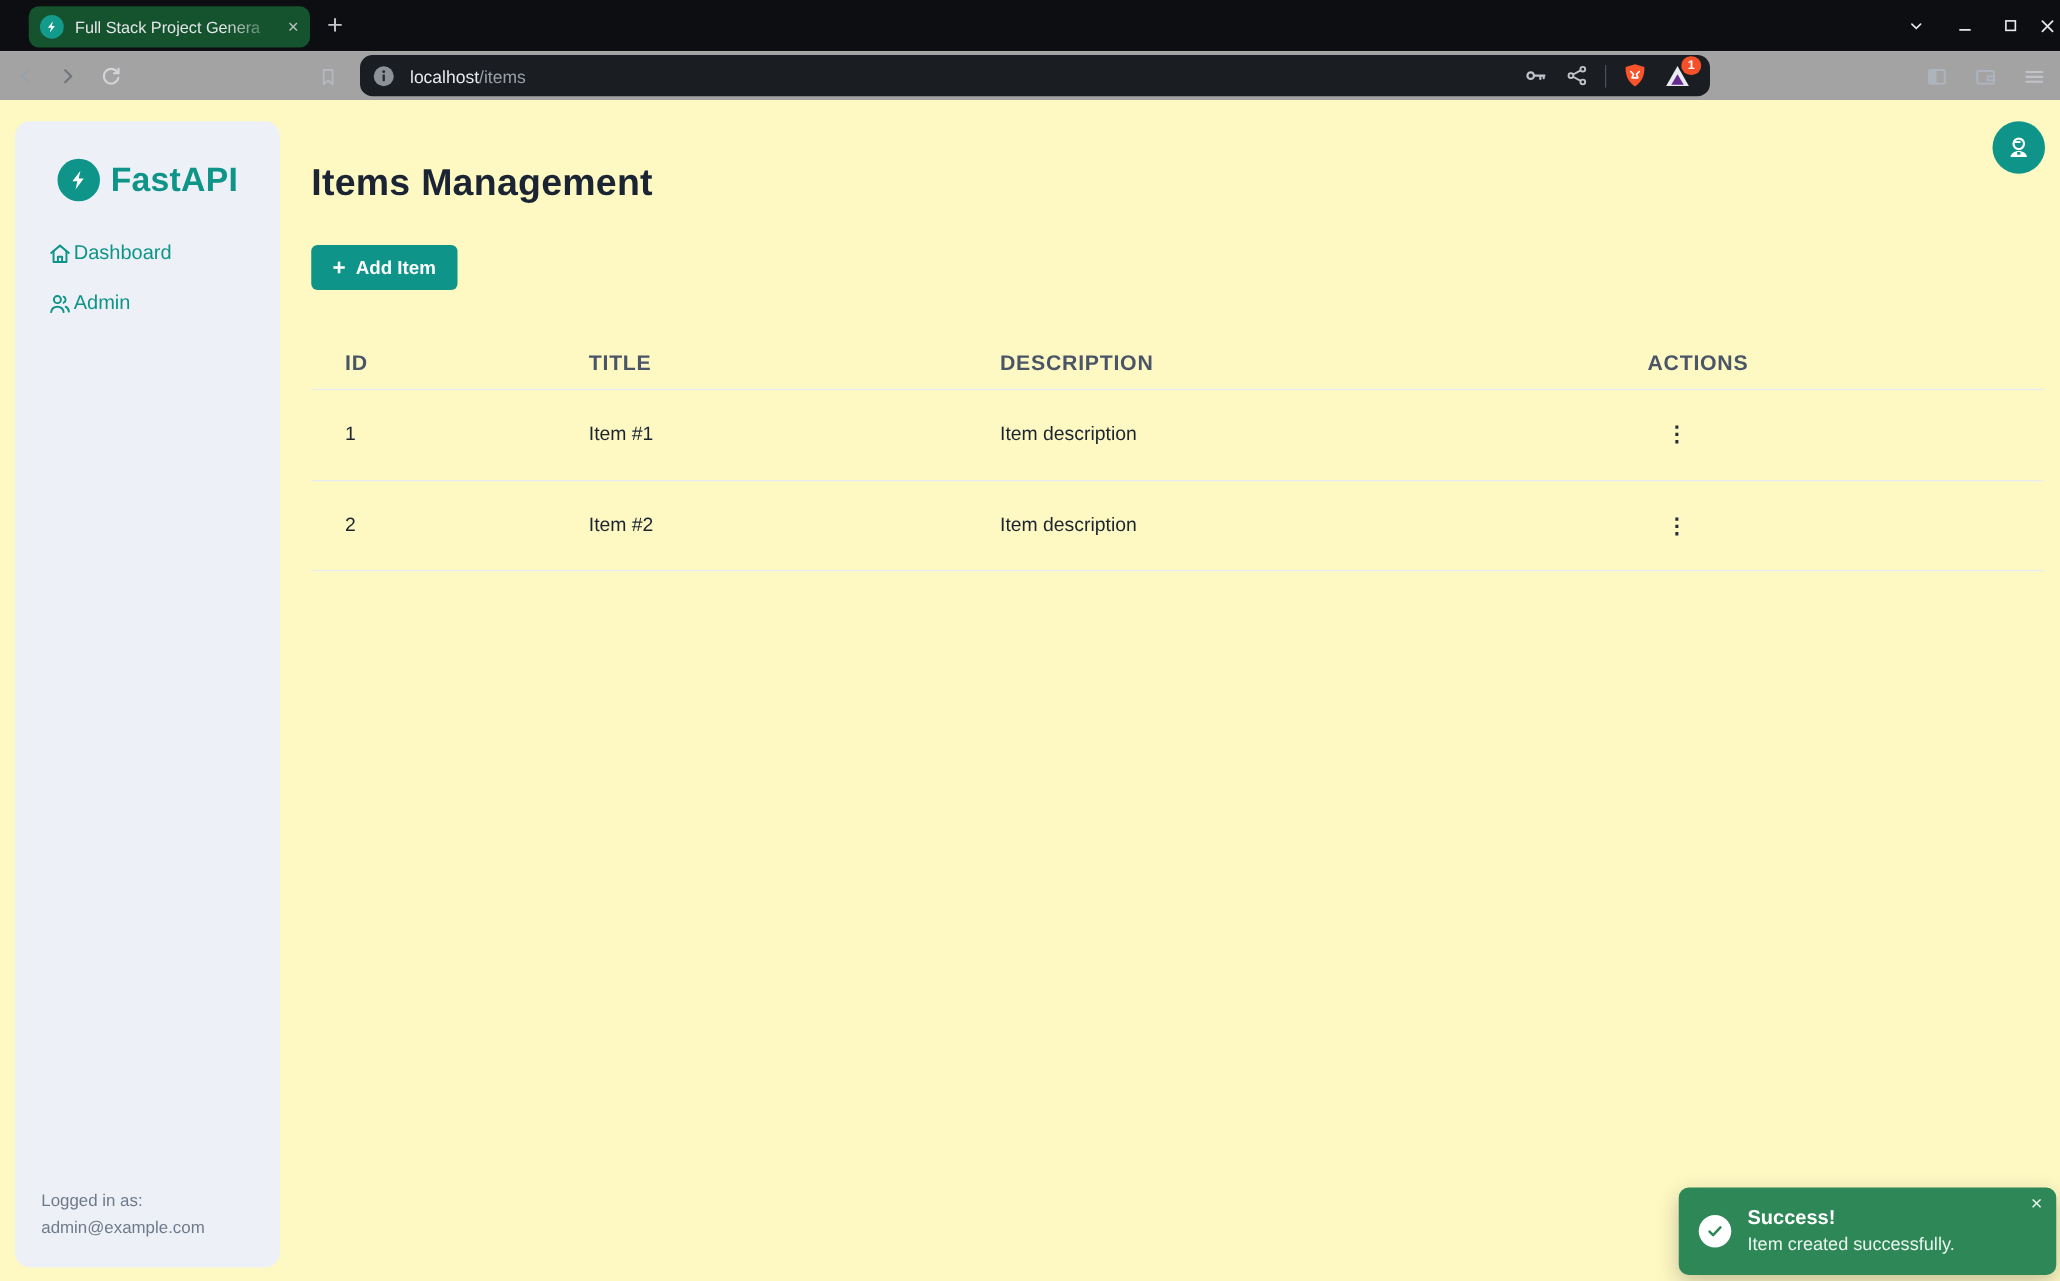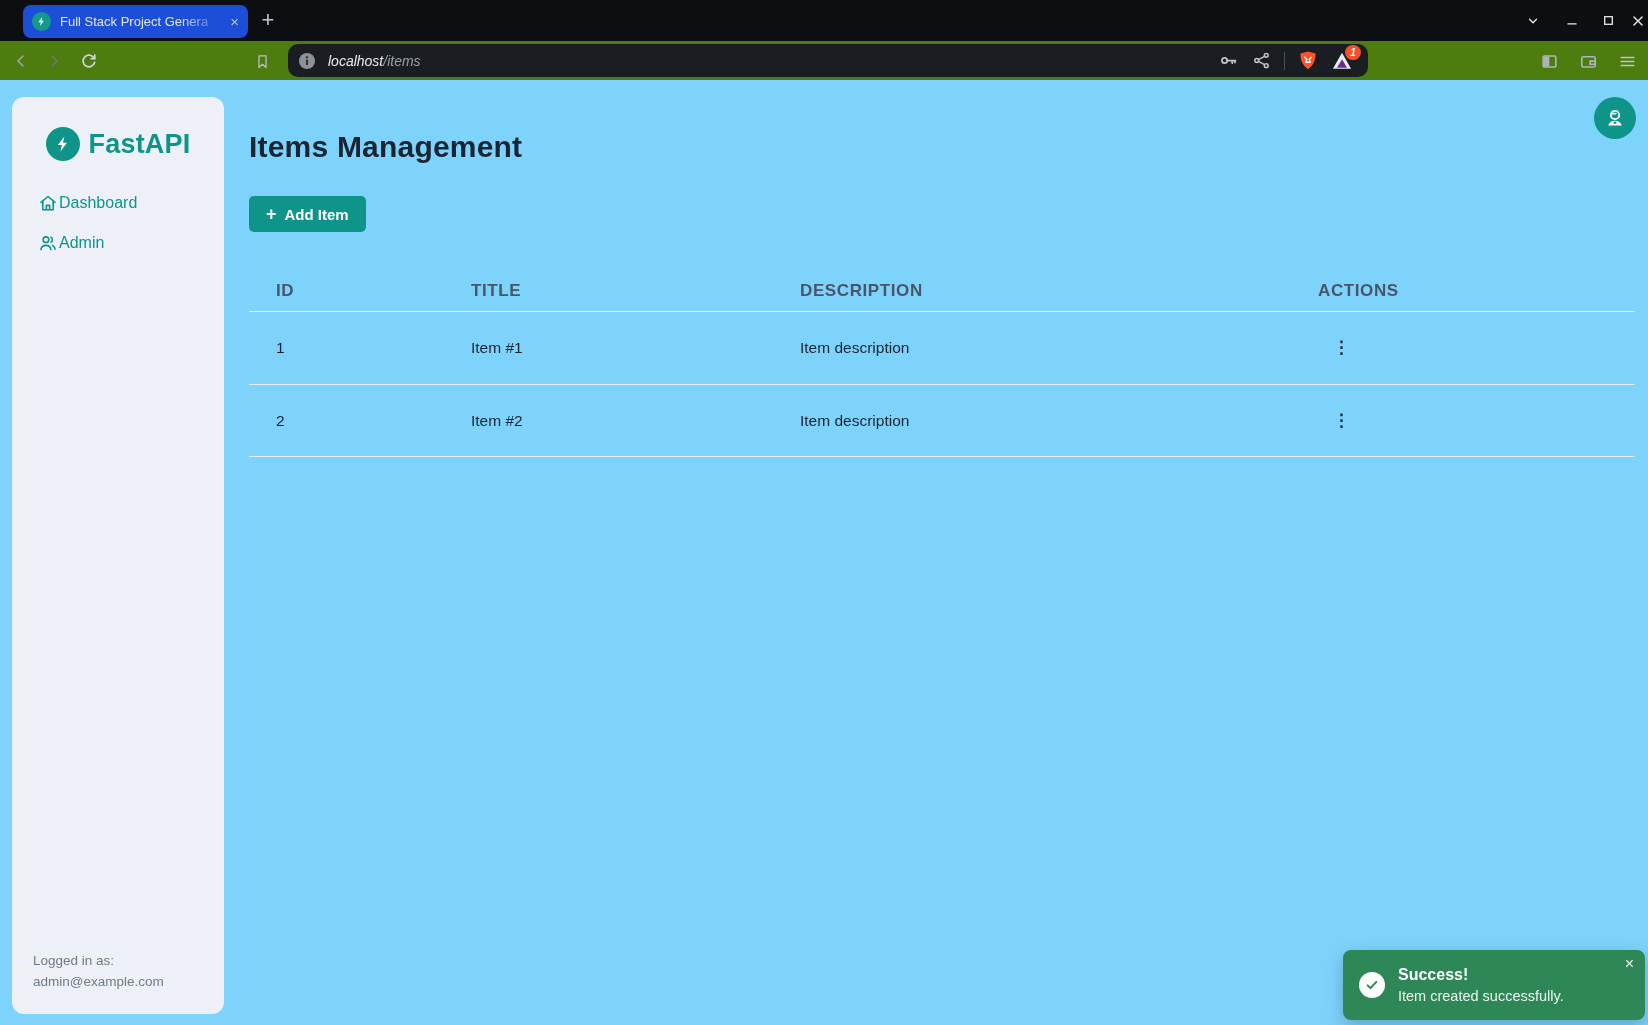--- a/index.html
+++ b/index.html
@@ -10,21 +10,21 @@
     background: #ffffff;
     font-family: "Liberation Sans", sans-serif;
   }
   svg { display: block; }
 
   
   .chrome { position: fixed; top: 0; left: 0; width: 1648px; height: 80px; z-index: 50; }
   .tabstrip { position: relative; height: 41px; background: #0c0e12; }
   .tab {
     position: absolute; left: 23px; top: 5px; width: 225px; height: 33px;
-    background: #1d4ed8; border-radius: 8px;
+    background: #14532d; border-radius: 8px;
     display: flex; align-items: center; padding: 0 9px; cursor: default;
   }
   .favicon {
     width: 19px; height: 19px; border-radius: 50%;
     background: #129a8a; flex: 0 0 19px;
     display: flex; align-items: center; justify-content: center;
   }
   .tab-title {
     margin-left: 9px; flex: 1; font-size: 13px; color: #e4e6e9;
     white-space: nowrap; overflow: hidden;
@@ -33,21 +33,21 @@
   }
   .tab-close { color: #bdc1c6; font-size: 15px; line-height: 15px; margin-left: 4px; cursor: pointer; }
   .newtab {
     position: absolute; left: 255px; top: 7px; width: 26px; height: 26px;
     color: #c2c6cb; font-size: 22px; line-height: 25px; text-align: center; cursor: pointer;
   }
   .winctl { position: absolute; top: 0; height: 41px; width: 20px;
     display: flex; align-items: center; justify-content: center; color: #e8eaed; cursor: pointer; }
   .wc-chevron { left: 1523px; } .wc-min { left: 1562px; } .wc-max { left: 1598px; } .wc-close { left: 1628px; }
 
-  .toolbar { position: relative; height: 39px; background: #4d7c0f; font-style: italic; }
+  .toolbar { position: relative; height: 39px; background: #a3a3a3; }
   .tool-btn { position: absolute; top: 7px; width: 26px; height: 26px;
     display: flex; align-items: center; justify-content: center; cursor: pointer; }
   .t-back { left: 8px; } .t-fwd { left: 41px; } .t-reload { left: 75px; } .t-bookmark { left: 249px; }
 
   .urlbar {
     position: absolute; left: 288px; top: 3px; width: 1080px; height: 33px;
     background: #1a1d22; border-radius: 10px;
     display: flex; align-items: center; padding: 0 10px; cursor: text;
   }
   .url-text { margin-left: 12px; font-size: 14px; color: #e8eaed; white-space: nowrap; }
@@ -57,21 +57,21 @@
   .bat-wrap { position: relative; }
   .badge {
     position: absolute; top: -6px; right: -8px; min-width: 16px; height: 15px;
     background: #f4502a; border-radius: 8px; color: #fff; font-size: 10px; font-weight: 700;
     display: flex; align-items: center; justify-content: center; padding: 0 4px;
   }
   .tb-right { position: absolute; right: 8px; top: 7px; display: flex; gap: 13px; }
   .tb-right .tool-btn { position: static; }
 
   
-  .app { position: fixed; top: 80px; left: 0; width: 1648px; height: 945px; background: #7dd3fc; }
+  .app { position: fixed; top: 80px; left: 0; width: 1648px; height: 945px; background: #fef9c3; }
 
   .sidebar {
     position: absolute; left: 12px; top: 17px; bottom: 11px; width: 212px;
     background: #edf1f7; border-radius: 12px;
   }
   .logo { display: flex; align-items: center; justify-content: center; gap: 9px; margin-top: 30px; }
   .logo-circle {
     width: 34px; height: 34px; border-radius: 50%; background: #0e9488;
     display: flex; align-items: center; justify-content: center;
   }

